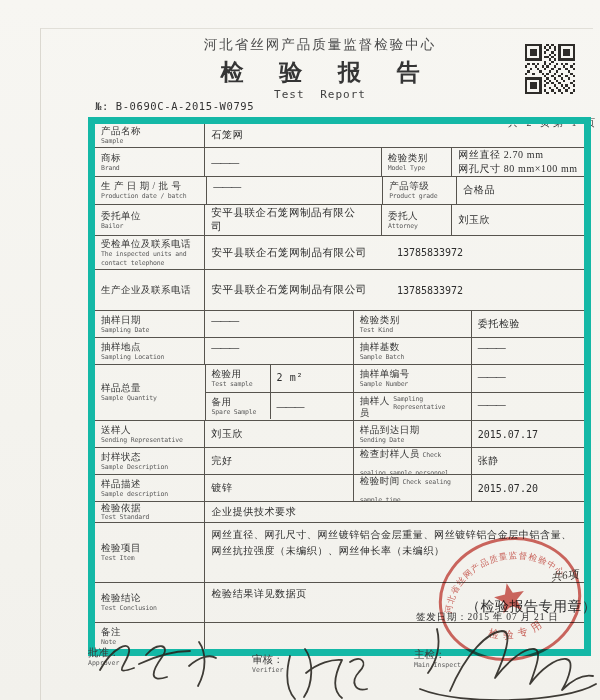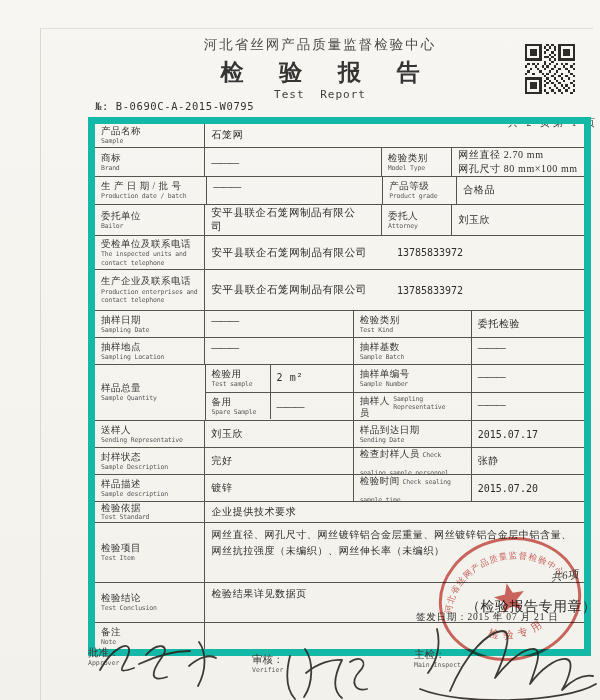--- a/index.html
+++ b/index.html
@@ -172,21 +172,20 @@
         <div class="companyline">
           <span class="val" style="font-size:10.5px;">安平县联企石笼网制品有限公司</span>
           <span class="num">13785833972</span>
         </div>
       </div>
     </div>
 
     <div class="row h41">
       <div class="cell wL">
         <span class="cn">生产企业及联系电话</span>
-        <span class="en">Production enterprises and contact telephone</span>
       </div>
       <div class="cell wVf">
         <div class="companyline">
           <span class="val" style="font-size:10.5px;">安平县联企石笼网制品有限公司</span>
           <span class="num">13785833972</span>
         </div>
       </div>
     </div>
 
     <div class="row h27">

